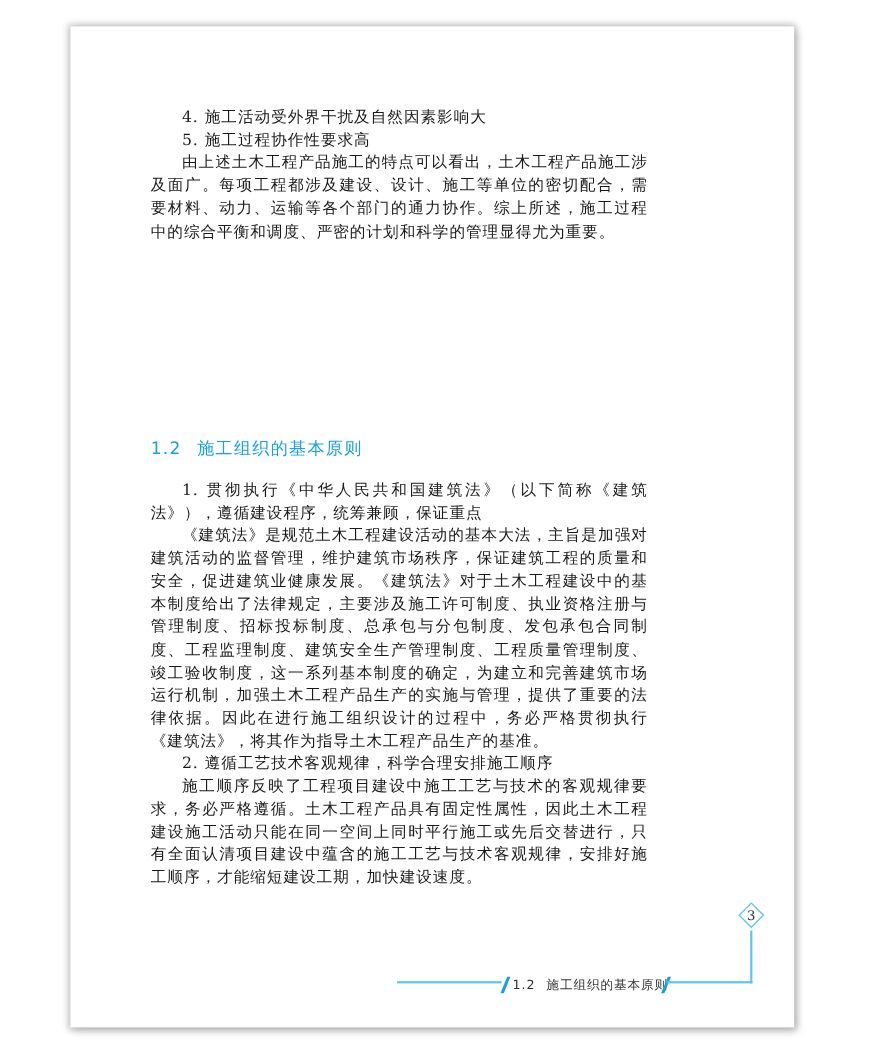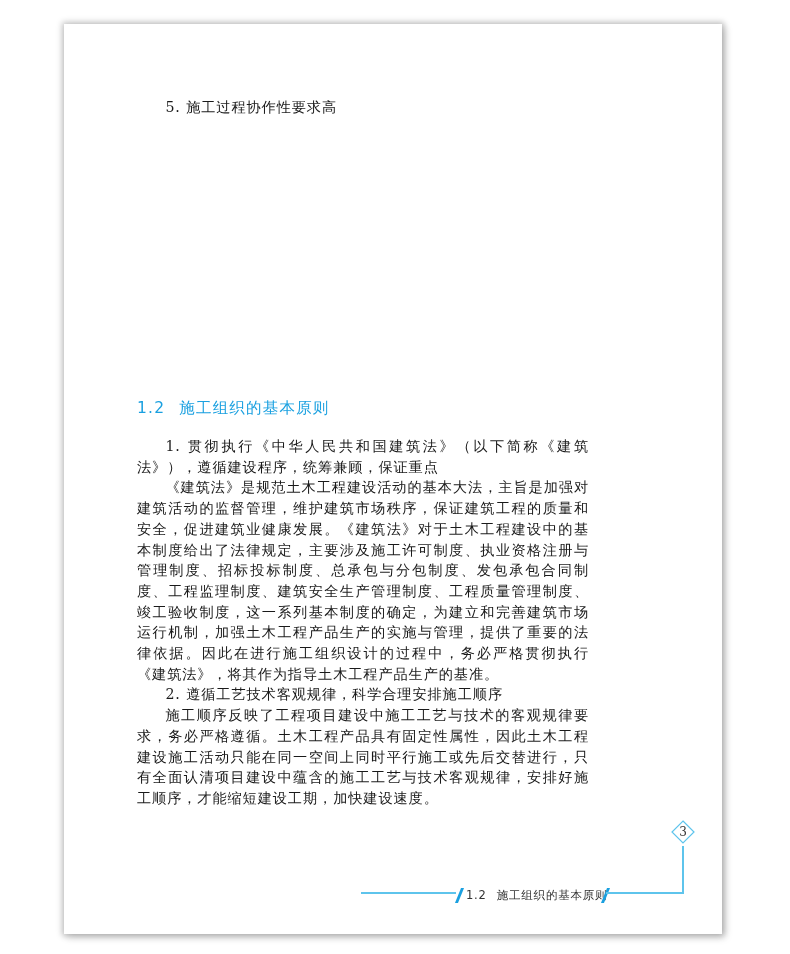--- a/index.html
+++ b/index.html
@@ -55,21 +55,23 @@
     line-height: 24px; text-align: center; font-size: 12px; color: #333333;
     font-family: "DejaVu Serif", "Liberation Serif", serif;
   }
 </style>
 </head>
 <body>
 
 <div class="page"></div>
 
 <div class="body-text">
+  <p class="indent">4. 施工活动受外界干扰及自然因素影响大</p>
   <p class="indent">5. 施工过程协作性要求高</p>
+  <p class="indent">由上述土木工程产品施工的特点可以看出，土木工程产品施工涉及面广。每项工程都涉及建设、设计、施工等单位的密切配合，需要材料、动力、运输等各个部门的通力协作。综上所述，施工过程中的综合平衡和调度、严密的计划和科学的管理显得尤为重要。</p>
 </div>
 
 <div class="heading">
   <span class="num">1.2</span><span>施工组织的基本原则</span>
 </div>
 
 <div class="body-text sec2">
   <p class="indent">1. 贯彻执行《中华人民共和国建筑法》（以下简称《建筑法》），遵循建设程序，统筹兼顾，保证重点</p>
   <p class="indent">《建筑法》是规范土木工程建设活动的基本大法，主旨是加强对建筑活动的监督管理，维护建筑市场秩序，保证建筑工程的质量和安全，促进建筑业健康发展。《建筑法》对于土木工程建设中的基本制度给出了法律规定，主要涉及施工许可制度、执业资格注册与管理制度、招标投标制度、总承包与分包制度、发包承包合同制度、工程监理制度、建筑安全生产管理制度、工程质量管理制度、竣工验收制度，这一系列基本制度的确定，为建立和完善建筑市场运行机制，加强土木工程产品生产的实施与管理，提供了重要的法律依据。因此在进行施工组织设计的过程中，务必严格贯彻执行《建筑法》，将其作为指导土木工程产品生产的基准。</p>
   <p class="indent">2. 遵循工艺技术客观规律，科学合理安排施工顺序</p>

